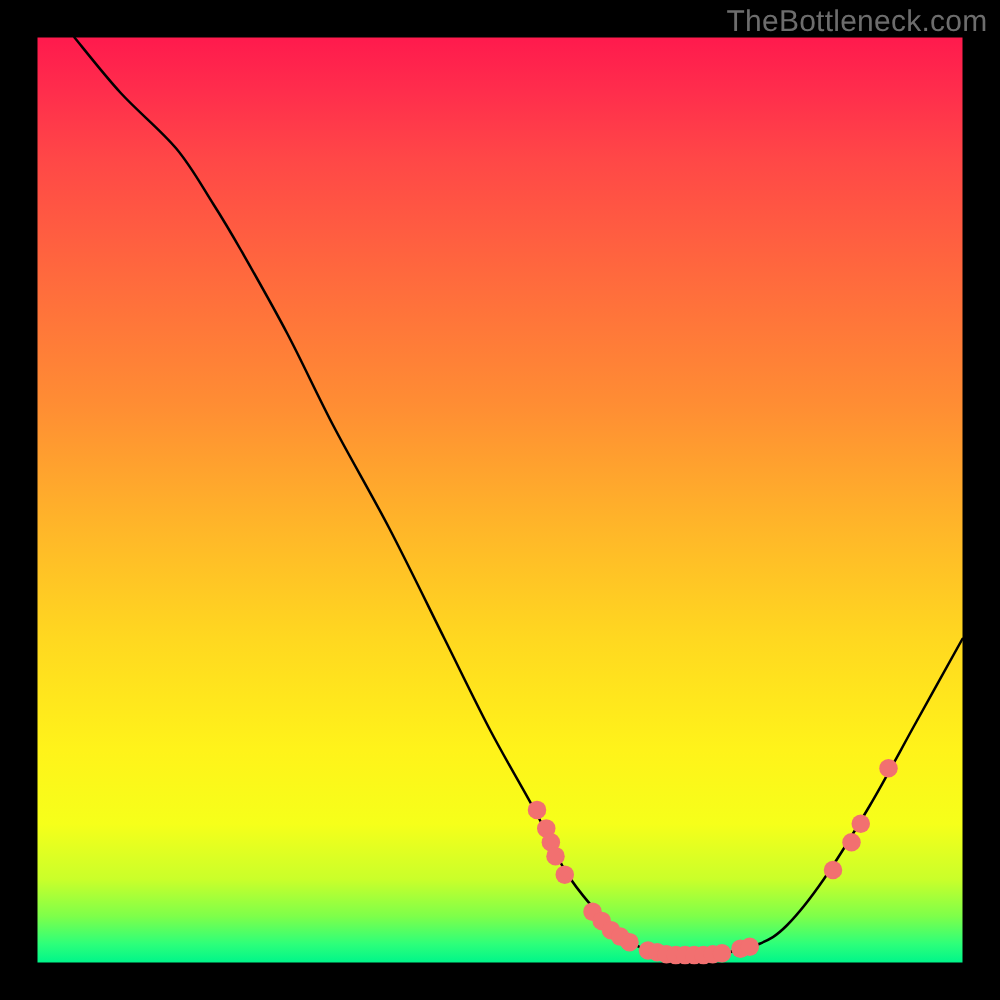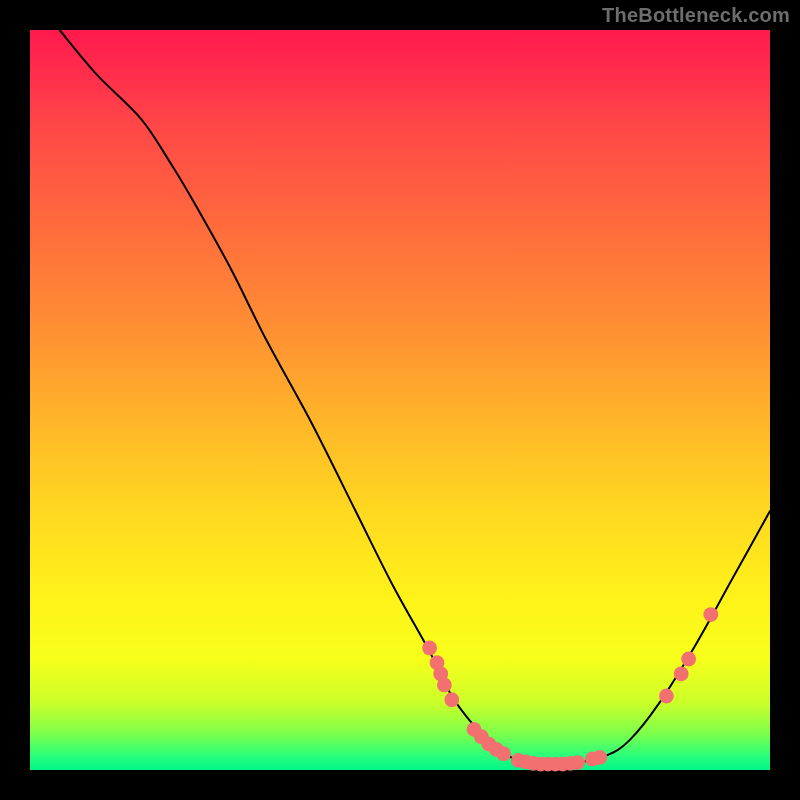--- a/index.html
+++ b/index.html
@@ -49,22 +49,22 @@
     top: 0;
     width: 740px;
     height: 740px;
     overflow: visible;
   }
   .watermark {
     position: absolute;
     top: 4px;
     right: 10px;
     color: #6d6d6d;
-    font-size: 20px;
-    font-weight: 700;
+    font-size: 24px;
+    font-weight: 400;
     letter-spacing: 0.2px;
   }
 </style>
 </head>
 <body>
 
 <div class="frame">
   <div class="watermark">TheBottleneck.com</div>
 
   <div class="plot">

